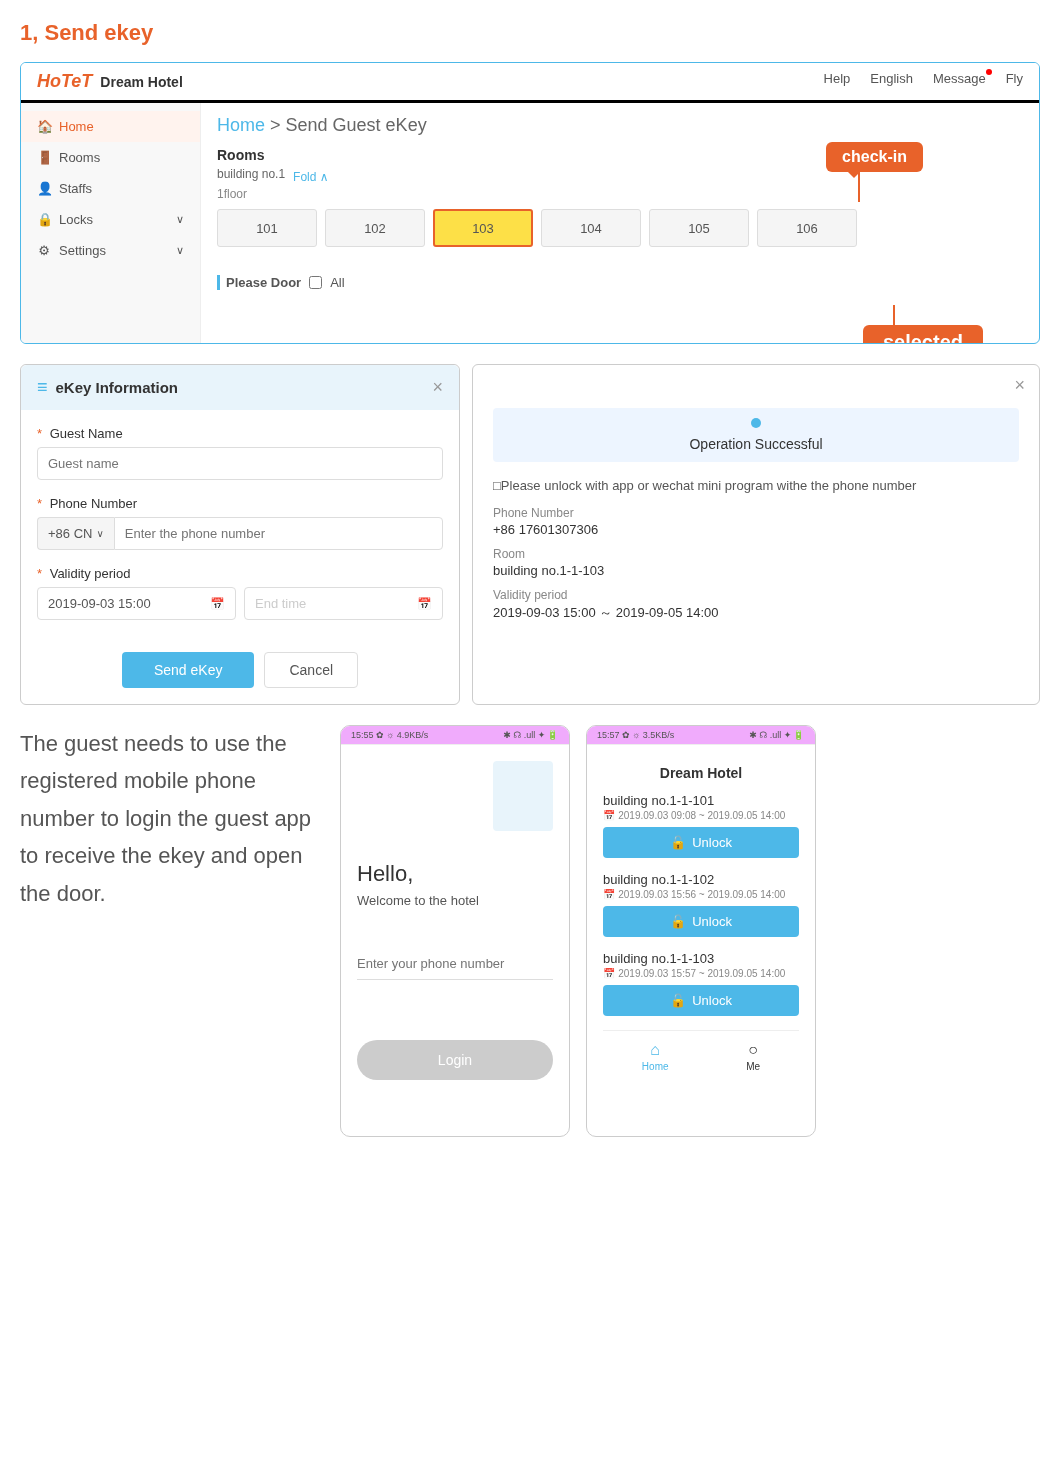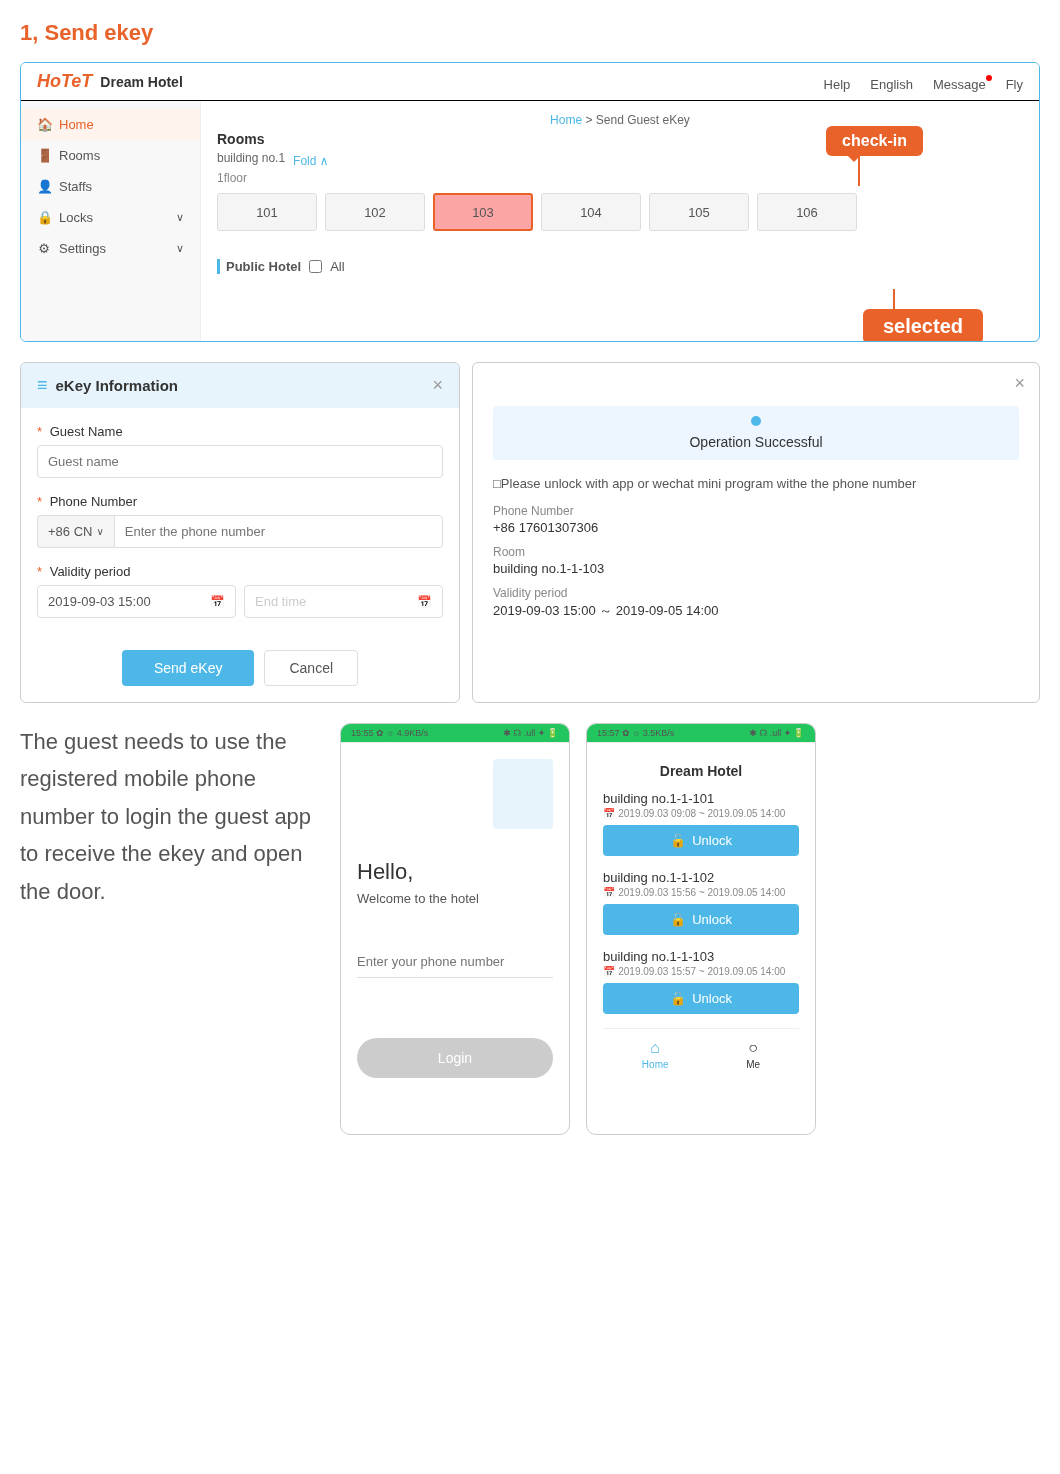--- a/index.html
+++ b/index.html
@@ -3,44 +3,44 @@
   <meta charset="utf-8">
   <style>
     * { box-sizing: border-box; margin: 0; padding: 0; }
     body { font-family: -apple-system, BlinkMacSystemFont, 'Segoe UI', sans-serif; background: #fff; padding: 20px; color: #333; }
 
     
     .page-title { color: #e8622a; font-size: 22px; font-weight: 700; margin-bottom: 16px; }
 
     
     .hotel-panel { border: 1.5px solid #4db8e8; border-radius: 6px; overflow: hidden; margin-bottom: 20px; }
-    .hotel-header { background: #fff; border-bottom: 1px solid #000000; padding: 8px 16px; display: flex; align-items: flex-end; justify-content: space-between; }
+    .hotel-header { background: #fff; border-bottom: 3px solid #000000; padding: 8px 16px; display: flex; align-items: flex-start; justify-content: space-between; }
     .hotel-logo { display: flex; align-items: center; gap: 8px; }
     .logo-icon { color: #e8622a; font-weight: 900; font-size: 18px; font-style: italic; }
     .hotel-nav { display: flex; gap: 20px; font-size: 13px; color: #555; }
     .hotel-nav span { cursor: pointer; }
     .hotel-nav .message-badge { position: relative; }
     .hotel-nav .badge-dot { width: 6px; height: 6px; background: red; border-radius: 50%; position: absolute; top: -2px; right: -6px; }
 
     .hotel-body { display: flex; min-height: 240px; }
     .sidebar { width: 180px; background: #f8f8f8; border-right: 1px solid #eee; padding: 8px 0; }
     .sidebar-item { display: flex; align-items: center; gap: 8px; padding: 8px 16px; font-size: 13px; color: #555; cursor: pointer; }
     .sidebar-item.active { color: #e8622a; background: #fff3ee; }
     .sidebar-item .si-icon { width: 14px; text-align: center; }
 
     .main-content { flex: 1; padding: 12px 16px; }
-    .breadcrumb { font-size: 12px; color: #666; margin-bottom: 4px; text-align: center; }
+    .breadcrumb { font-size: 18px; color: #666; margin-bottom: 11px; }
     .breadcrumb a { color: #4db8e8; text-decoration: none; }
 
     .rooms-label { font-weight: 700; font-size: 14px; margin-bottom: 4px; }
     .building-label { font-size: 12px; color: #666; margin-bottom: 6px; }
     .floor-label { font-size: 12px; color: #888; margin-bottom: 8px; }
     .room-grid { display: flex; gap: 8px; margin-bottom: 28px; flex-wrap: wrap; }
     .room-cell { width: 100px; height: 38px; border: 1px solid #ddd; border-radius: 3px; display: flex; align-items: center; justify-content: center; font-size: 13px; color: #555; background: #f5f5f5; cursor: pointer; }
-    .room-cell.selected { border: 2px solid #e8622a; background: #fca5a5; }
+    .room-cell.selected { border: 2px solid #e8622a; background: #fde047; }
 
     .public-door { display: flex; align-items: center; gap: 8px; font-size: 13px; color: #555; }
     .public-door input[type=checkbox] { margin: 0; }
 
     
     .callout-bubble { background: #e8622a; color: #fff; border-radius: 6px; padding: 8px 18px; font-size: 22px; font-weight: 700; display: inline-block; position: relative; }
     .callout-bubble::after { content: ''; position: absolute; bottom: -14px; left: 50%; transform: translateX(-50%); border: 8px solid transparent; border-top-color: #e8622a; }
     .callout-bubble.arrow-left::after { left: 20px; transform: none; }
 
     
@@ -78,21 +78,21 @@
     .success-field-label { font-size: 12px; color: #888; margin-bottom: 2px; }
     .success-field-value { font-size: 13px; color: #333; margin-bottom: 10px; }
 
     
     .row3 { display: flex; gap: 20px; align-items: flex-start; }
     .description-text { font-size: 22px; color: #555; line-height: 1.7; width: 300px; }
 
     
     .phone-mockups { display: flex; gap: 16px; }
     .phone-frame { border: 1.5px solid #ccc; border-radius: 10px; overflow: hidden; width: 230px; background: #fff; }
-    .phone-status-bar { background: #22c55e; padding: 4px 10px; display: flex; justify-content: space-between; font-size: 9px; color: #555; border-bottom: 1px solid #eee; }
+    .phone-status-bar { background: #f0abfc; padding: 4px 10px; display: flex; justify-content: space-between; font-size: 9px; color: #555; border-bottom: 1px solid #eee; }
     .phone-content { padding: 16px; }
 
     
     .phone-hello { font-size: 22px; color: #333; font-weight: 400; margin-bottom: 6px; margin-top: 20px; }
     .phone-welcome { font-size: 13px; color: #555; margin-bottom: 40px; }
     .phone-phone-input { border: none; border-bottom: 1px solid #ddd; width: 100%; padding: 8px 0; font-size: 13px; color: #ccc; outline: none; margin-bottom: 60px; }
     .phone-login-btn { width: 100%; background: #ccc; color: #fff; border: none; border-radius: 20px; padding: 12px; font-size: 14px; cursor: pointer; margin-bottom: 40px; }
 
     
     .phone2-title { text-align: center; font-size: 14px; font-weight: 600; color: #333; margin-bottom: 12px; padding-top: 4px; }
@@ -185,21 +185,21 @@
         <div class="room-grid">
           <div class="room-cell">101</div>
           <div class="room-cell">102</div>
           <div class="room-cell selected">103</div>
           <div class="room-cell">104</div>
           <div class="room-cell">105</div>
           <div class="room-cell">106</div>
         </div>
 
         <div class="public-door">
-          <span style="font-weight:600;font-size:13px;border-left:3px solid #4db8e8;padding-left:6px;">Public Hotel</span>
+          <span style="font-weight:600;font-size:13px;border-left:3px solid #4db8e8;padding-left:6px;">Please Door</span>
           <input type="checkbox" style="">
           <span>All</span>
         </div>
 
         <div style="position:absolute;bottom:-50px;right:40px;z-index:5;text-align:center;">
           <div style="width:2px;height:20px;background:#e8622a;margin-left:30px;"></div>
           <div class="callout-bubble" style="font-size:20px;padding:6px 20px;">selected</div>
         </div>
       </div>
     </div>

